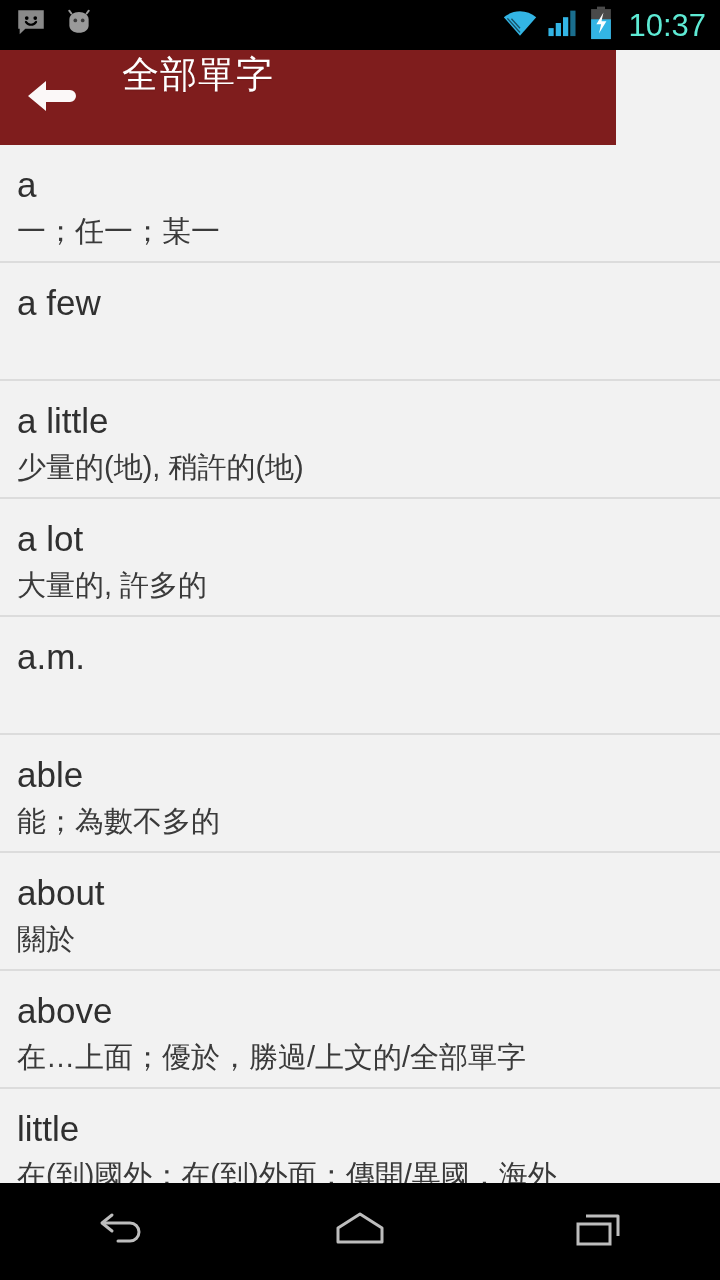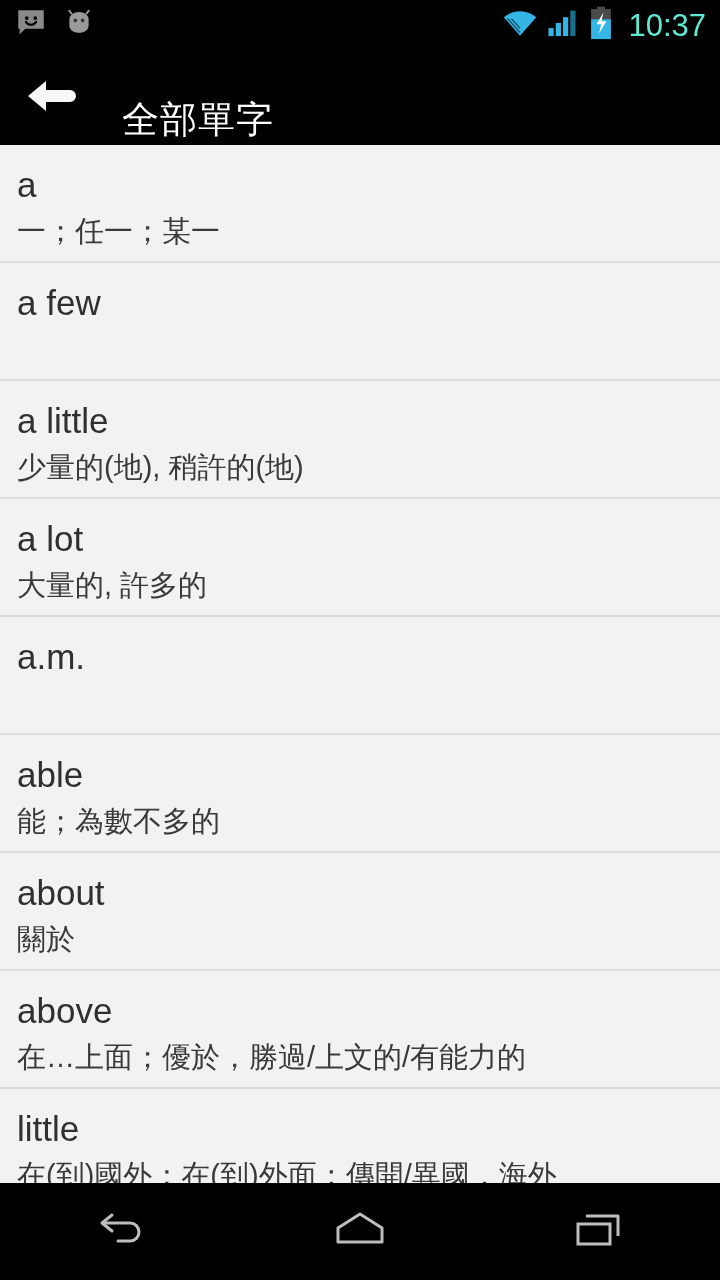--- a/index.html
+++ b/index.html
@@ -21,22 +21,22 @@
   .status-right { margin-left:auto; display:flex; align-items:center; gap:9px; }
   .clock {
     color:#5eead4; font-size:31px; letter-spacing:0px;
     font-family:"Liberation Sans","DejaVu Sans",sans-serif;
     margin-left:5px; line-height:1;
   }
   .sicon { display:block; }
 
   
   .actionbar {
-    position:absolute; top:50px; left:0; width:720px; height:95px;
-    background:#000000; display:flex; align-items:flex-end;
+    position:absolute; top:50px; left:0; width:616px; height:95px;
+    background:#7f1d1d; display:flex; align-items:flex-start;
   }
   .back-btn {
     width:92px; height:95px; display:flex; align-items:center;
     justify-content:center; padding-left:10px;
   }
   .ab-title {
     color:#ffffff; font-size:37px; font-weight:400;
     letter-spacing:1px; margin-left:30px;
     text-shadow:0 1px 1px rgba(0,0,0,.12);
   }
@@ -164,21 +164,21 @@
       <div class="def">能；為數不多的</div>
     </div>
 
     <div class="row">
       <div class="word">about</div>
       <div class="def">關於</div>
     </div>
 
     <div class="row">
       <div class="word">above</div>
-      <div class="def">在…上面；優於，勝過/上文的/有能力的</div>
+      <div class="def">在…上面；優於，勝過/上文的/全部單字</div>
     </div>
 
     <div class="row">
       <div class="word">little</div>
       <div class="def">在(到)國外；在(到)外面；傳開/異國，海外</div>
     </div>
 
   </div>
 
   <div class="navbar">

